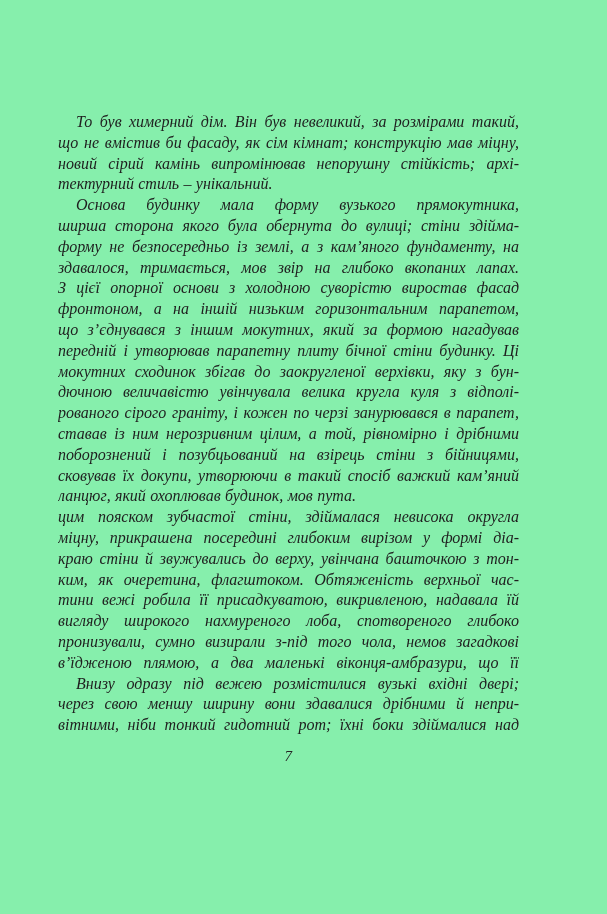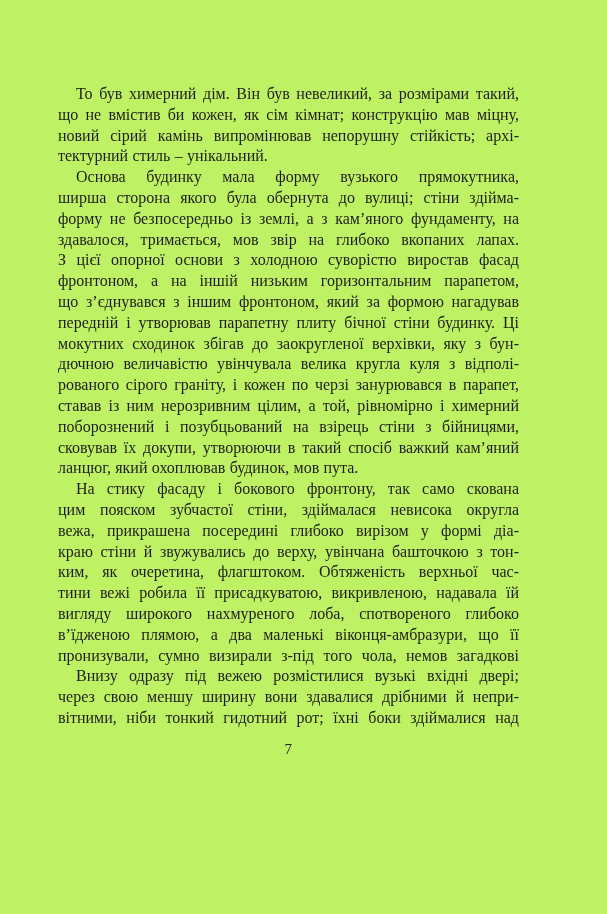--- a/index.html
+++ b/index.html
@@ -10,24 +10,25 @@
   body {
     width: 607px;
     height: 914px;
     overflow: hidden;
     font-family: "Liberation Serif", "DejaVu Serif", serif;
   }
   .book-page {
     position: relative;
     width: 607px;
     height: 914px;
-    background: #bef264;
+    background: #86efac;
     box-sizing: border-box;
-    padding: 84px 88px 0 58px;
+    padding: 112px 88px 0 58px;
     color: #1e1e1e;
+    font-style: italic;
   }
   .page-text {
     width: 461px;
   }
   .paragraph {
     margin: 0;
     padding: 0;
   }
   .line {
     font-size: 16px;
@@ -59,51 +60,50 @@
     letter-spacing: 0.5px;
   }
 </style>
 </head>
 <body>
 
 <main class="book-page">
   <section class="page-text" id="text-root">
       <div class="paragraph">
         <div class="line first">То був химерний дім. Він був невеликий, за розмірами такий,</div>
-        <div class="line">що не вмістив би кожен, як сім кімнат; конструкцію мав міцну,</div>
+        <div class="line">що не вмістив би фасаду, як сім кімнат; конструкцію мав міцну,</div>
         <div class="line">новий сірий камінь випромінював непорушну стійкість; архі-</div>
         <div class="line final">тектурний стиль – унікальний.</div>
       </div>
       <div class="paragraph">
         <div class="line first">Основа будинку мала форму вузького прямокутника,</div>
         <div class="line">ширша сторона якого була обернута до вулиці; стіни здійма-</div>
         <div class="line">форму не безпосередньо із землі, а з кам’яного фундаменту, на</div>
         <div class="line">здавалося, тримається, мов звір на глибоко вкопаних лапах.</div>
         <div class="line">З цієї опорної основи з холодною суворістю виростав фасад</div>
         <div class="line">фронтоном, а на іншій низьким горизонтальним парапетом,</div>
-        <div class="line">що з’єднувався з іншим фронтоном, який за формою нагадував</div>
+        <div class="line">що з’єднувався з іншим мокутних, який за формою нагадував</div>
         <div class="line">передній і утворював парапетну плиту бічної стіни будинку. Ці</div>
         <div class="line">мокутних сходинок збігав до заокругленої верхівки, яку з бун-</div>
         <div class="line">дючною величавістю увінчувала велика кругла куля з відполі-</div>
         <div class="line">рованого сірого граніту, і кожен по черзі занурювався в парапет,</div>
-        <div class="line">ставав із ним нерозривним цілим, а той, рівномірно і химерний</div>
+        <div class="line">ставав із ним нерозривним цілим, а той, рівномірно і дрібними</div>
         <div class="line">поборознений і позубцьований на взірець стіни з бійницями,</div>
         <div class="line">сковував їх докупи, утворюючи в такий спосіб важкий кам’яний</div>
         <div class="line final">ланцюг, який охоплював будинок, мов пута.</div>
       </div>
       <div class="paragraph">
-        <div class="line first">На стику фасаду і бокового фронтону, так само скована</div>
         <div class="line">цим пояском зубчастої стіни, здіймалася невисока округла</div>
-        <div class="line">вежа, прикрашена посередині глибоко вирізом у формі діа-</div>
+        <div class="line">міцну, прикрашена посередині глибоким вирізом у формі діа-</div>
         <div class="line">краю стіни й звужувались до верху, увінчана башточкою з тон-</div>
         <div class="line">ким, як очеретина, флагштоком. Обтяженість верхньої час-</div>
         <div class="line">тини вежі робила її присадкуватою, викривленою, надавала їй</div>
         <div class="line">вигляду широкого нахмуреного лоба, спотвореного глибоко</div>
+        <div class="line">пронизували, сумно визирали з-під того чола, немов загадкові</div>
         <div class="line">в’їдженою плямою, а два маленькі віконця-амбразури, що її</div>
-        <div class="line">пронизували, сумно визирали з-під того чола, немов загадкові</div>
       </div>
       <div class="paragraph">
         <div class="line first">Внизу одразу під вежею розмістилися вузькі вхідні двері;</div>
         <div class="line">через свою меншу ширину вони здавалися дрібними й непри-</div>
         <div class="line">вітними, ніби тонкий гидотний рот; їхні боки здіймалися над</div>
       </div>
     </section>
   <footer class="page-footer">
     <span class="page-number">7</span>
   </footer>

